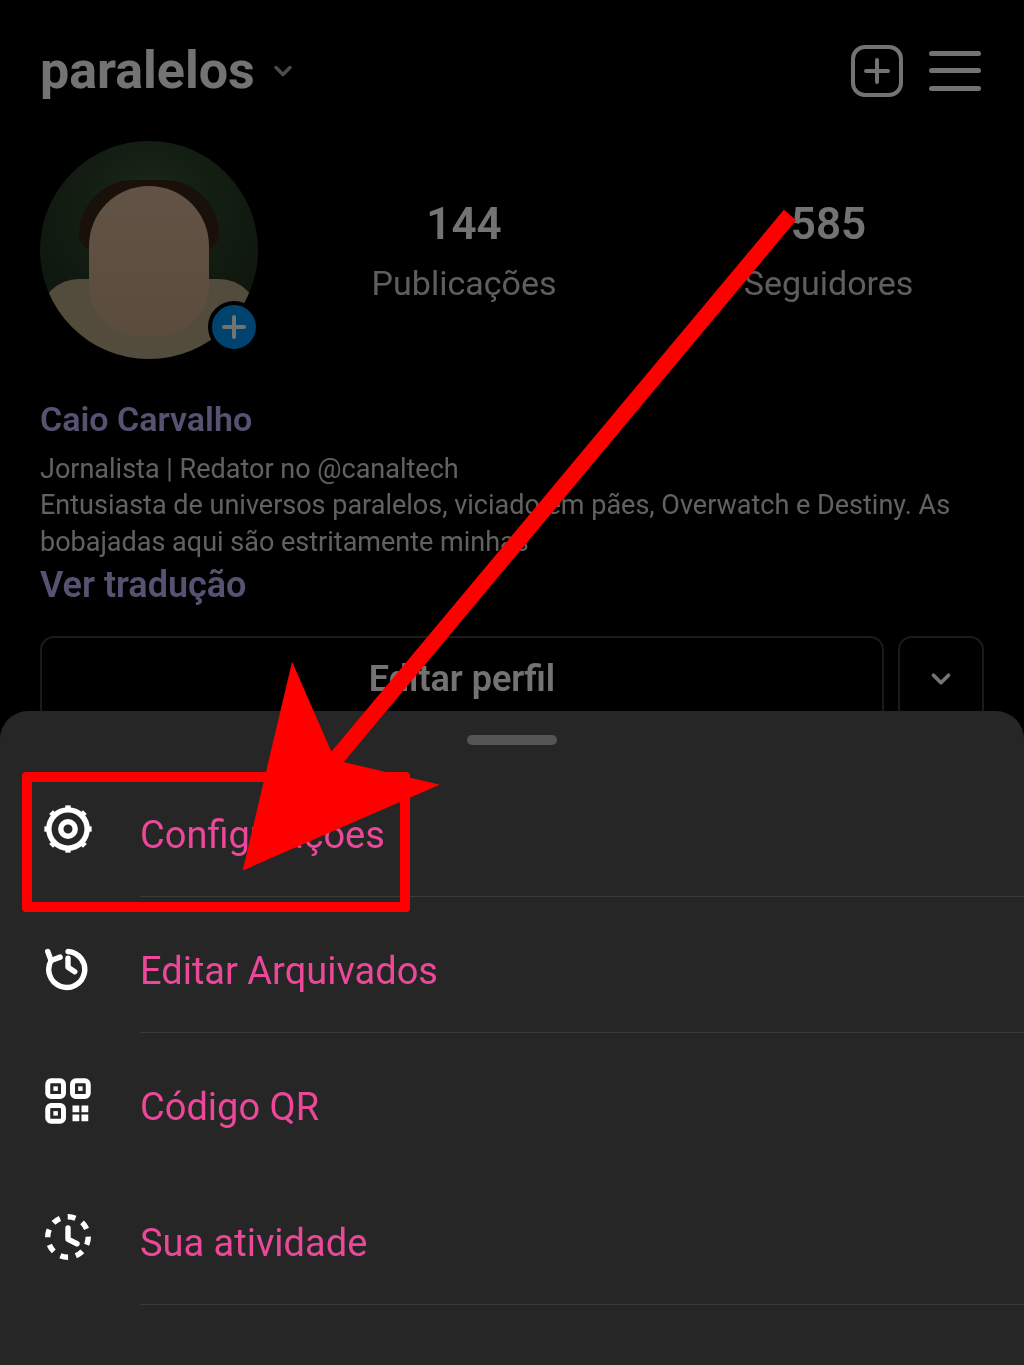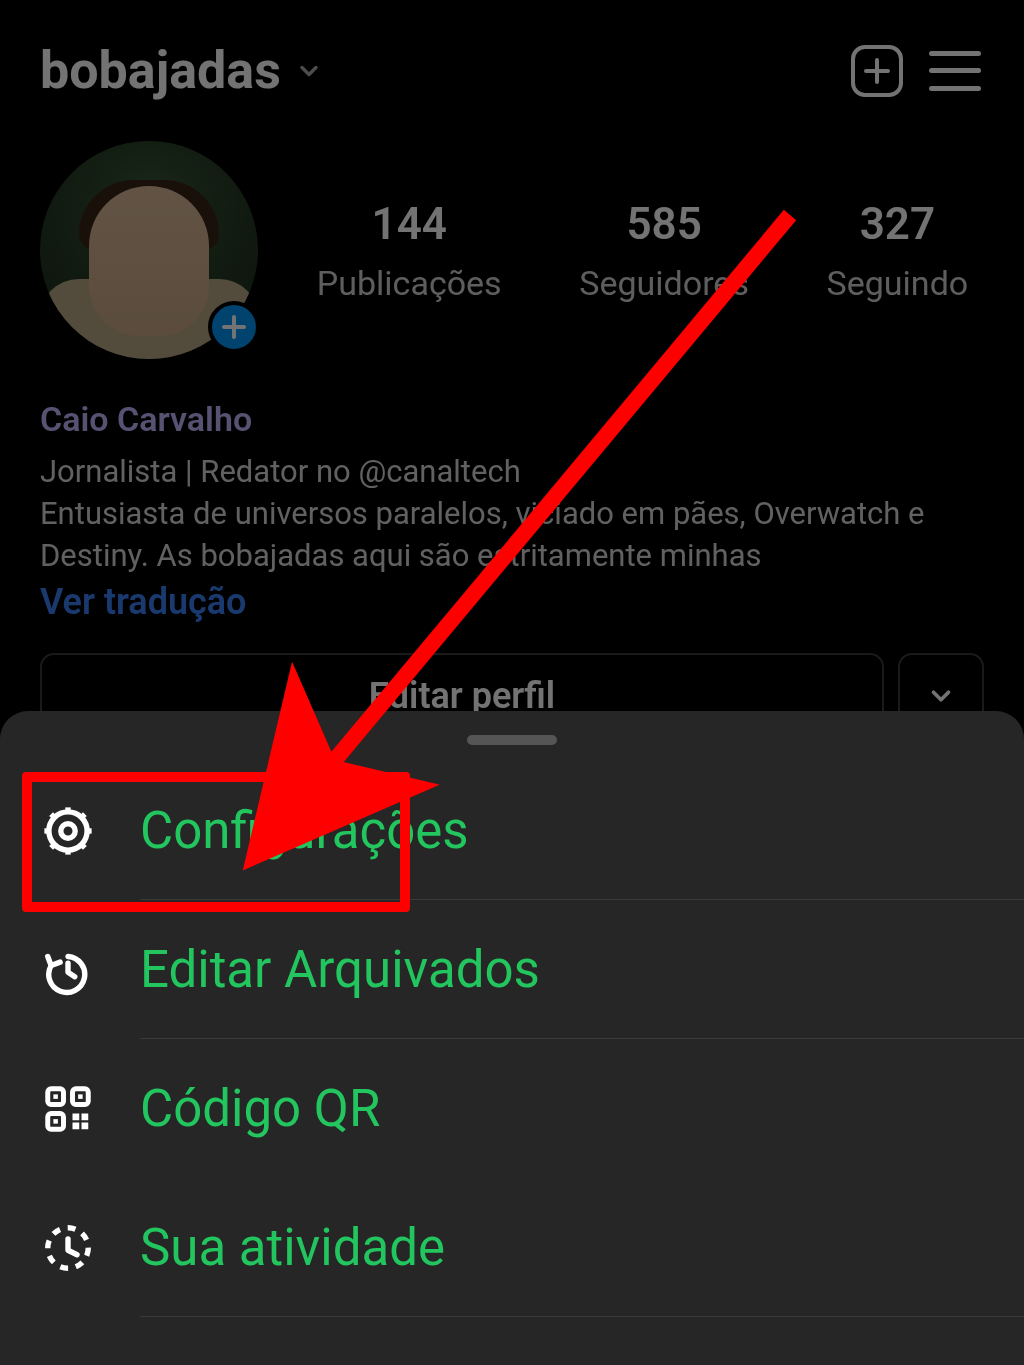--- a/index.html
+++ b/index.html
@@ -127,22 +127,22 @@
     display: flex;
     justify-content: space-around;
   }
   .stat { text-align: center; }
   .stat .num { font-size: 44px; font-weight: 600; color:#fff; }
   .stat .label { font-size: 34px; color: #d0d0d0; margin-top:13px; }
   .bio {
     padding: 20px 40px 0 40px;
   }
   .bio .name { font-size: 34px; font-weight: 600; color: #c4b5fd; margin-bottom: 12px; }
-  .bio .line { font-size: 31px; color: #d8d8d8; line-height: 1.35; }
-  .translate { font-size: 36px; font-weight: 600; color: #3b82f6; margin-top: 4px; }
+  .bio .line { font-size: 27px; color: #d8d8d8; line-height: 1.35; }
+  .translate { font-size: 36px; font-weight: 600; color: #c4b5fd; margin-top: 4px; }
   .edit-row {
     padding: 30px 40px 0 40px;
     display: flex; gap: 14px;
   }
   .edit-btn {
     flex: 1;
     border: 2px solid #3a3a3a;
     border-radius: 14px;
     height: 86px;
     display: flex; align-items: center; justify-content: center;
@@ -167,25 +167,25 @@
     padding-top: 24px;
   }
   .grabber {
     width: 90px; height: 10px;
     background: #555;
     border-radius: 6px;
     margin: 0 auto 16px auto;
   }
   .menu-item {
     display: flex;
-    align-items: center;
+    align-items: flex-end;
     gap: 44px;
     padding: 40px 40px;
-    font-size: 51px;
-    color: #22c55e;
+    font-size: 38px;
+    color: #ec4899;
     position: relative;
   }
   .menu-divider {
     position:absolute; left:140px; right:0; bottom:0;
     height:1px; background:#3a3a3a;
   }
   .menu-icon {
     width: 56px; height: 56px;
     display: flex; align-items: center; justify-content: center;
     flex-shrink: 0;
@@ -201,21 +201,21 @@
     position: absolute;
     z-index: 25;
     pointer-events: none;
   }
 </style>
 </head>
 <body>
 
 <div class="header">
   <div class="username">
-    <span>bobajadas</span>
+    <span>paralelos</span>
     <span class="chevron-down">
       <svg viewBox="0 0 24 24" width="28" height="28">
           <path d="M6 9l6 6 6-6" fill="none" stroke="#a8a8a8" stroke-width="3" stroke-linecap="round" stroke-linejoin="round"></path>
         </svg>
     </span>
   </div>
   <div class="spacer"></div>
   <div class="icon-btn">
     <span class="create-icon"></span>
   </div>
@@ -238,24 +238,20 @@
     <div class="add-story"></div>
   </div>
   <div class="stats">
     <div class="stat">
       <div class="num">144</div>
       <div class="label">Publicações</div>
     </div>
     <div class="stat">
       <div class="num">585</div>
       <div class="label">Seguidores</div>
-    </div>
-    <div class="stat">
-      <div class="num">327</div>
-      <div class="label">Seguindo</div>
     </div>
   </div>
 </div>
 
 <div class="bio">
   <div class="name">Caio Carvalho</div>
   <div class="line">Jornalista | Redator no @canaltech</div>
   <div class="line">Entusiasta de universos paralelos, viciado em pães, Overwatch e Destiny. As bobajadas aqui são estritamente minhas</div>
   <div class="translate">Ver tradução</div>
 </div>

